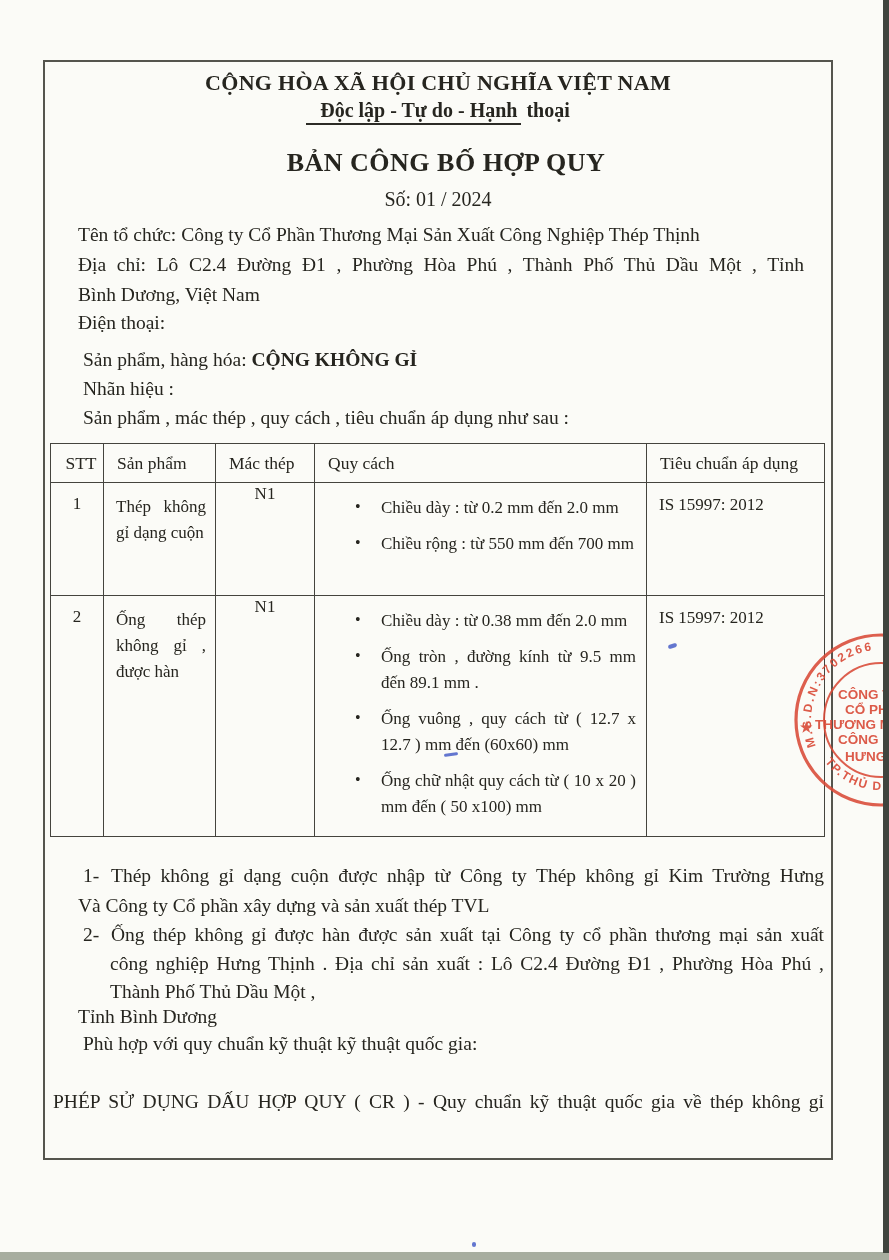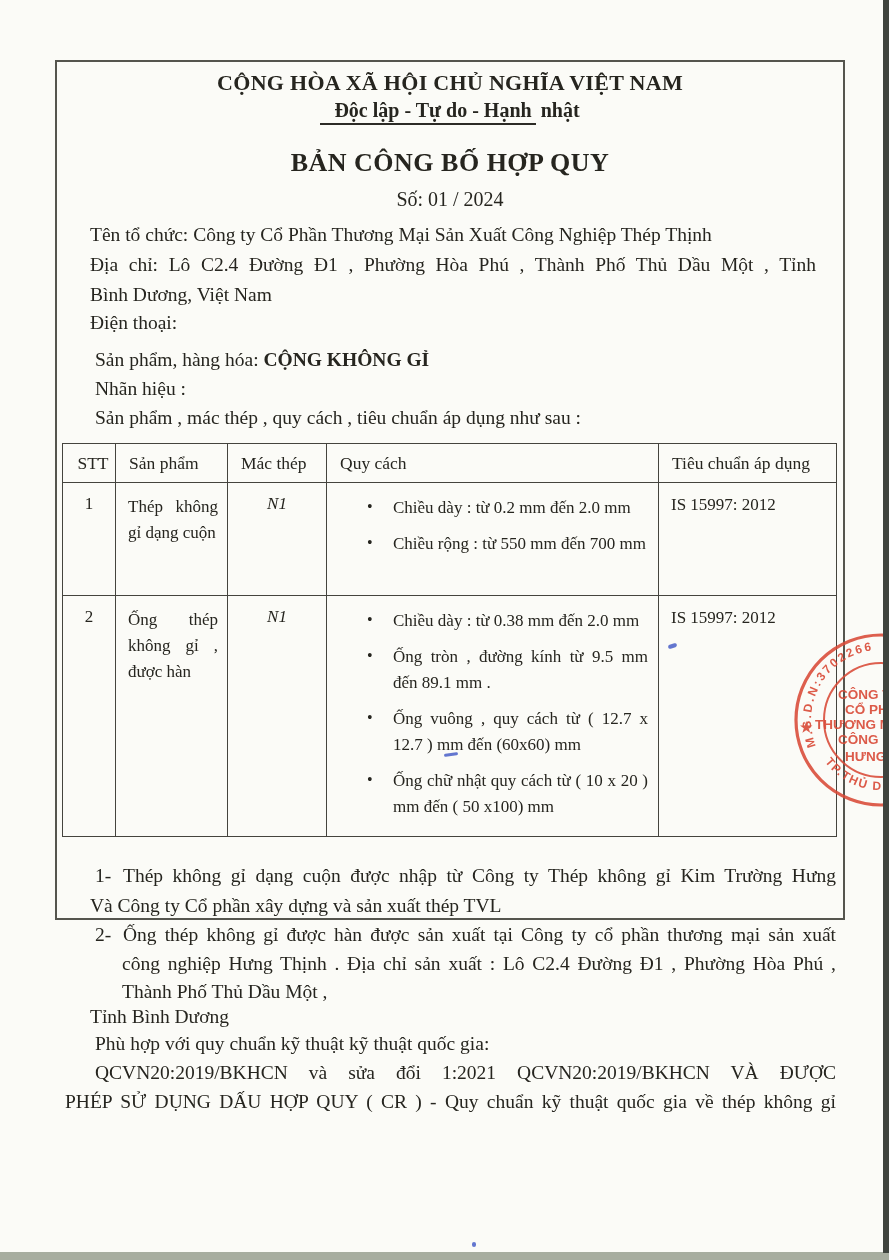--- a/index.html
+++ b/index.html
@@ -2,29 +2,29 @@
 <html><head>
 <meta charset="utf-8">
 <style>
   html,body { margin:0; padding:0; }
   .page {
     position:relative; width:889px; height:1260px; overflow:hidden;
     background:#fbfbf7; color:#26251f;
     font-family:"Liberation Serif", serif;
   }
   .frame {
-    position:absolute; left:55px; top:60px; width:790px; height:860px;
+    position:absolute; left:43px; top:60px; width:790px; height:1100px;
     border:2px solid #55554e; box-sizing:border-box;
   }
   .abs { position:absolute; }
   .ctr { left:0; width:100%; text-align:center; }
   .nat-header { top:8px; font-size:22px; font-weight:bold; letter-spacing:.3px; }
   .motto { top:37px; font-size:20px; font-weight:bold; }
   .motto .uline { border-bottom:2px solid #2c2b26; padding:0 4px 2px 14px; }
-  .doc-title { top:86px; font-size:26px; font-weight:bold; letter-spacing:.5px; }
+  .doc-title { top:86px; font-size:26px; font-weight:bold; letter-spacing:.5px;padding-left:8px; }
   .doc-number { top:126px; font-size:20px; }
   .body-line { font-size:19.5px; line-height:26px; white-space:nowrap; }
   .jl { text-align:justify; text-align-last:justify; white-space:normal; }
   .bold { font-weight:bold; }
 
   table.spec-table {
     position:absolute; left:5px; top:381px; width:774px;
     border-collapse:collapse; table-layout:fixed;
     font-size:17px;
   }
@@ -32,21 +32,21 @@
     border:1.6px solid #45443e; vertical-align:top;
   }
   table.spec-table th {
     font-weight:normal; text-align:left; height:38px;
     vertical-align:middle; padding:0 0 0 13px; font-size:17.5px;
   }
   table.spec-table th.h-stt { text-align:center; padding-left:8px; }
   td.c-stt { text-align:center; padding-top:11px; height:100px; }
   tr.r2 td.c-stt { height:228px; }
   td.c-prod { padding:11px 9px 13px 12px; text-align:justify; line-height:26px; }
-  td.c-grade { text-align:center; padding-top:11px;font-style:italic; }
+  td.c-grade { text-align:center; padding-top:1px; }
   td.c-quy { padding:12px 0 0 0; }
   td.c-std { padding:12px 0 0 12px; }
   .spec { position:relative; padding-left:66px; padding-right:10px;
           margin-bottom:10px; text-align:justify; line-height:26px; }
   .spec .bullet { position:absolute; left:40px; top:-1px; font-size:16px; }
 
   .nline { display:flex; font-size:19.5px; line-height:27px; }
   .nmark { width:28px; flex:none; }
   .ntext { flex:1; text-align:justify; text-align-last:justify; }
   .note-plain { font-size:19.5px; line-height:27px; white-space:nowrap; }
@@ -61,21 +61,21 @@
 </style>
 </head>
 <body>
 
 <div class="page">
 
   <div class="frame">
 
     <div class="abs ctr nat-header">CỘNG HÒA XÃ HỘI CHỦ NGHĨA VIỆT NAM</div>
 
-    <div class="abs ctr motto"><span class="uline">Độc lập - Tự do - Hạnh</span><span> nhật</span></div>
+    <div class="abs ctr motto"><span class="uline">Độc lập - Tự do - Hạnh</span><span> thoại</span></div>
 
     <div class="abs ctr doc-title">BẢN CÔNG BỐ HỢP QUY</div>
 
     <div class="abs ctr doc-number">Số: 01 / 2024</div>
 
     <div class="abs body-line" style="left:33px; top:160px;">Tên tổ chức: Công ty Cổ Phần Thương Mại Sản Xuất Công Nghiệp Thép Thịnh</div>
 
     <div class="abs body-line jl" style="left:33px; top:190px; width:726px;">Địa chỉ: Lô C2.4 Đường Đ1 , Phường Hòa Phú , Thành Phố Thủ Dầu Một , Tỉnh</div>
 
     <div class="abs body-line" style="left:33px; top:220px;">Bình Dương, Việt Nam</div>
@@ -144,21 +144,20 @@
       </div>
 
     <div class="abs note-plain jl" style="left:65px; top:888px; width:714px;">công nghiệp Hưng Thịnh . Địa chỉ sản xuất : Lô C2.4 Đường Đ1 , Phường Hòa Phú ,</div>
 
     <div class="abs note-plain" style="left:65px; top:916px;">Thành Phố Thủ Dầu Một ,</div>
 
     <div class="abs note-plain" style="left:33px; top:941px;">Tỉnh Bình Dương</div>
 
     <div class="abs note-plain" style="left:38px; top:968px;">Phù hợp với quy chuẩn kỹ thuật kỹ thuật quốc gia:</div>
 
-    <div class="abs note-plain jl" style="left:38px; top:997px; width:741px;">QCVN20:2019/BKHCN và sửa đổi 1:2021 QCVN20:2019/BKHCN VÀ ĐƯỢC</div>
 
     <div class="abs note-plain jl" style="left:8px; top:1026px; width:771px;">PHÉP SỬ DỤNG DẤU HỢP QUY ( CR ) - Quy chuẩn kỹ thuật quốc gia về thép không gỉ</div>
 
   </div>
 
   <svg class="stamp" width="195" height="185" viewBox="0 0 195 185" xmlns="http://www.w3.org/2000/svg">
     <g opacity="0.88" fill="none" stroke="#d94a37">
       <circle cx="91" cy="92" r="85" stroke-width="3.2"></circle>
       <circle cx="91" cy="92" r="57" stroke-width="2"></circle>
     </g>

